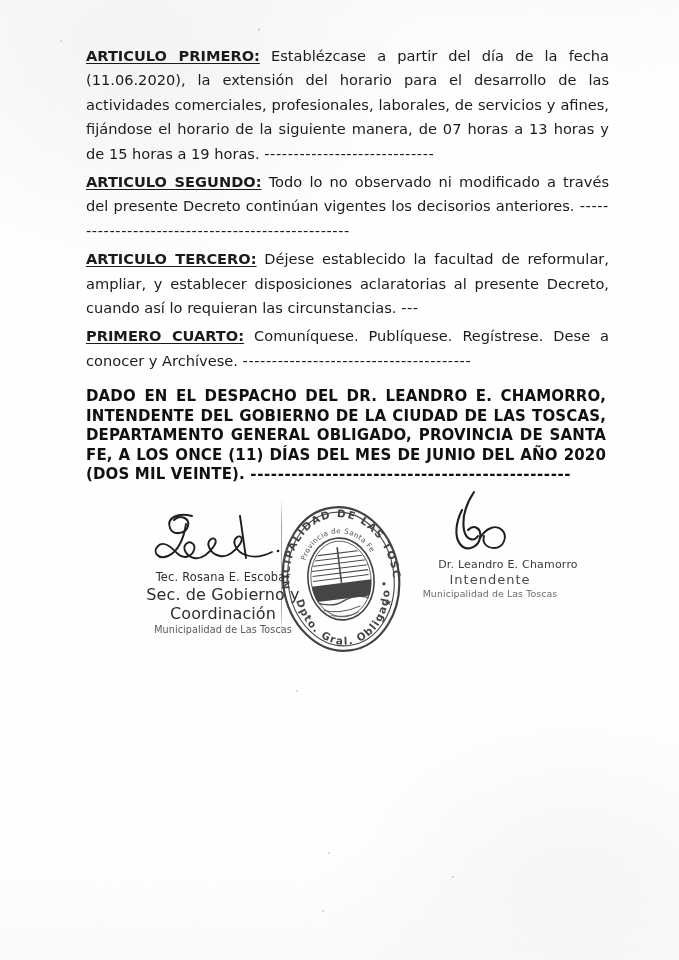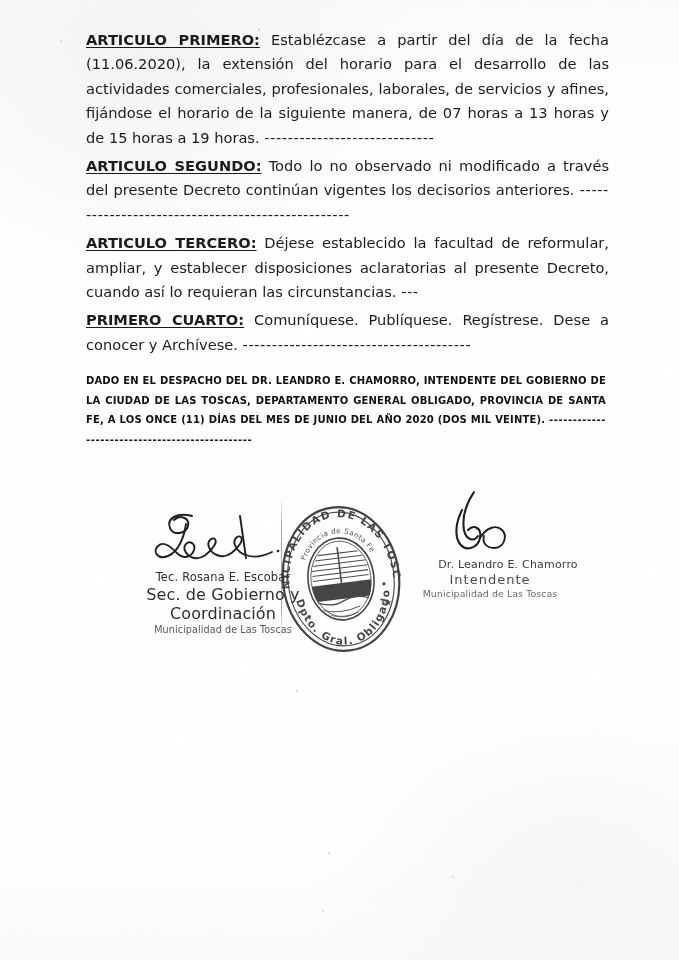--- a/index.html
+++ b/index.html
@@ -28,21 +28,21 @@
     position: absolute;
     inset: 0;
     pointer-events: none;
     opacity: .5;
   }
 
   
   #content {
     position: absolute;
     left: 86px;
-    top: 28px;
+    top: 44px;
     width: 523px;
   }
   .para {
     color: #1b1b1b;
     font-size: 14.6px;
     line-height: 24.4px;
     text-align: justify;
     text-justify: inter-word;
     margin: 0 0 4px 0;
     -webkit-font-smoothing: none;
@@ -51,21 +51,21 @@
     font-weight: bold;
     text-decoration: underline;
     text-underline-offset: 2px;
   }
   .dashes {
     letter-spacing: .6px;
   }
 
   .closing {
     color: #101010;
-    font-size: 10px;
+    font-size: 15px;
     line-height: 19.4px;
     font-weight: bold;
     text-align: justify;
     text-justify: inter-word;
     letter-spacing: .15px;
     margin: 14px 0 0 0;
     width: 520px;
   }
 
   

